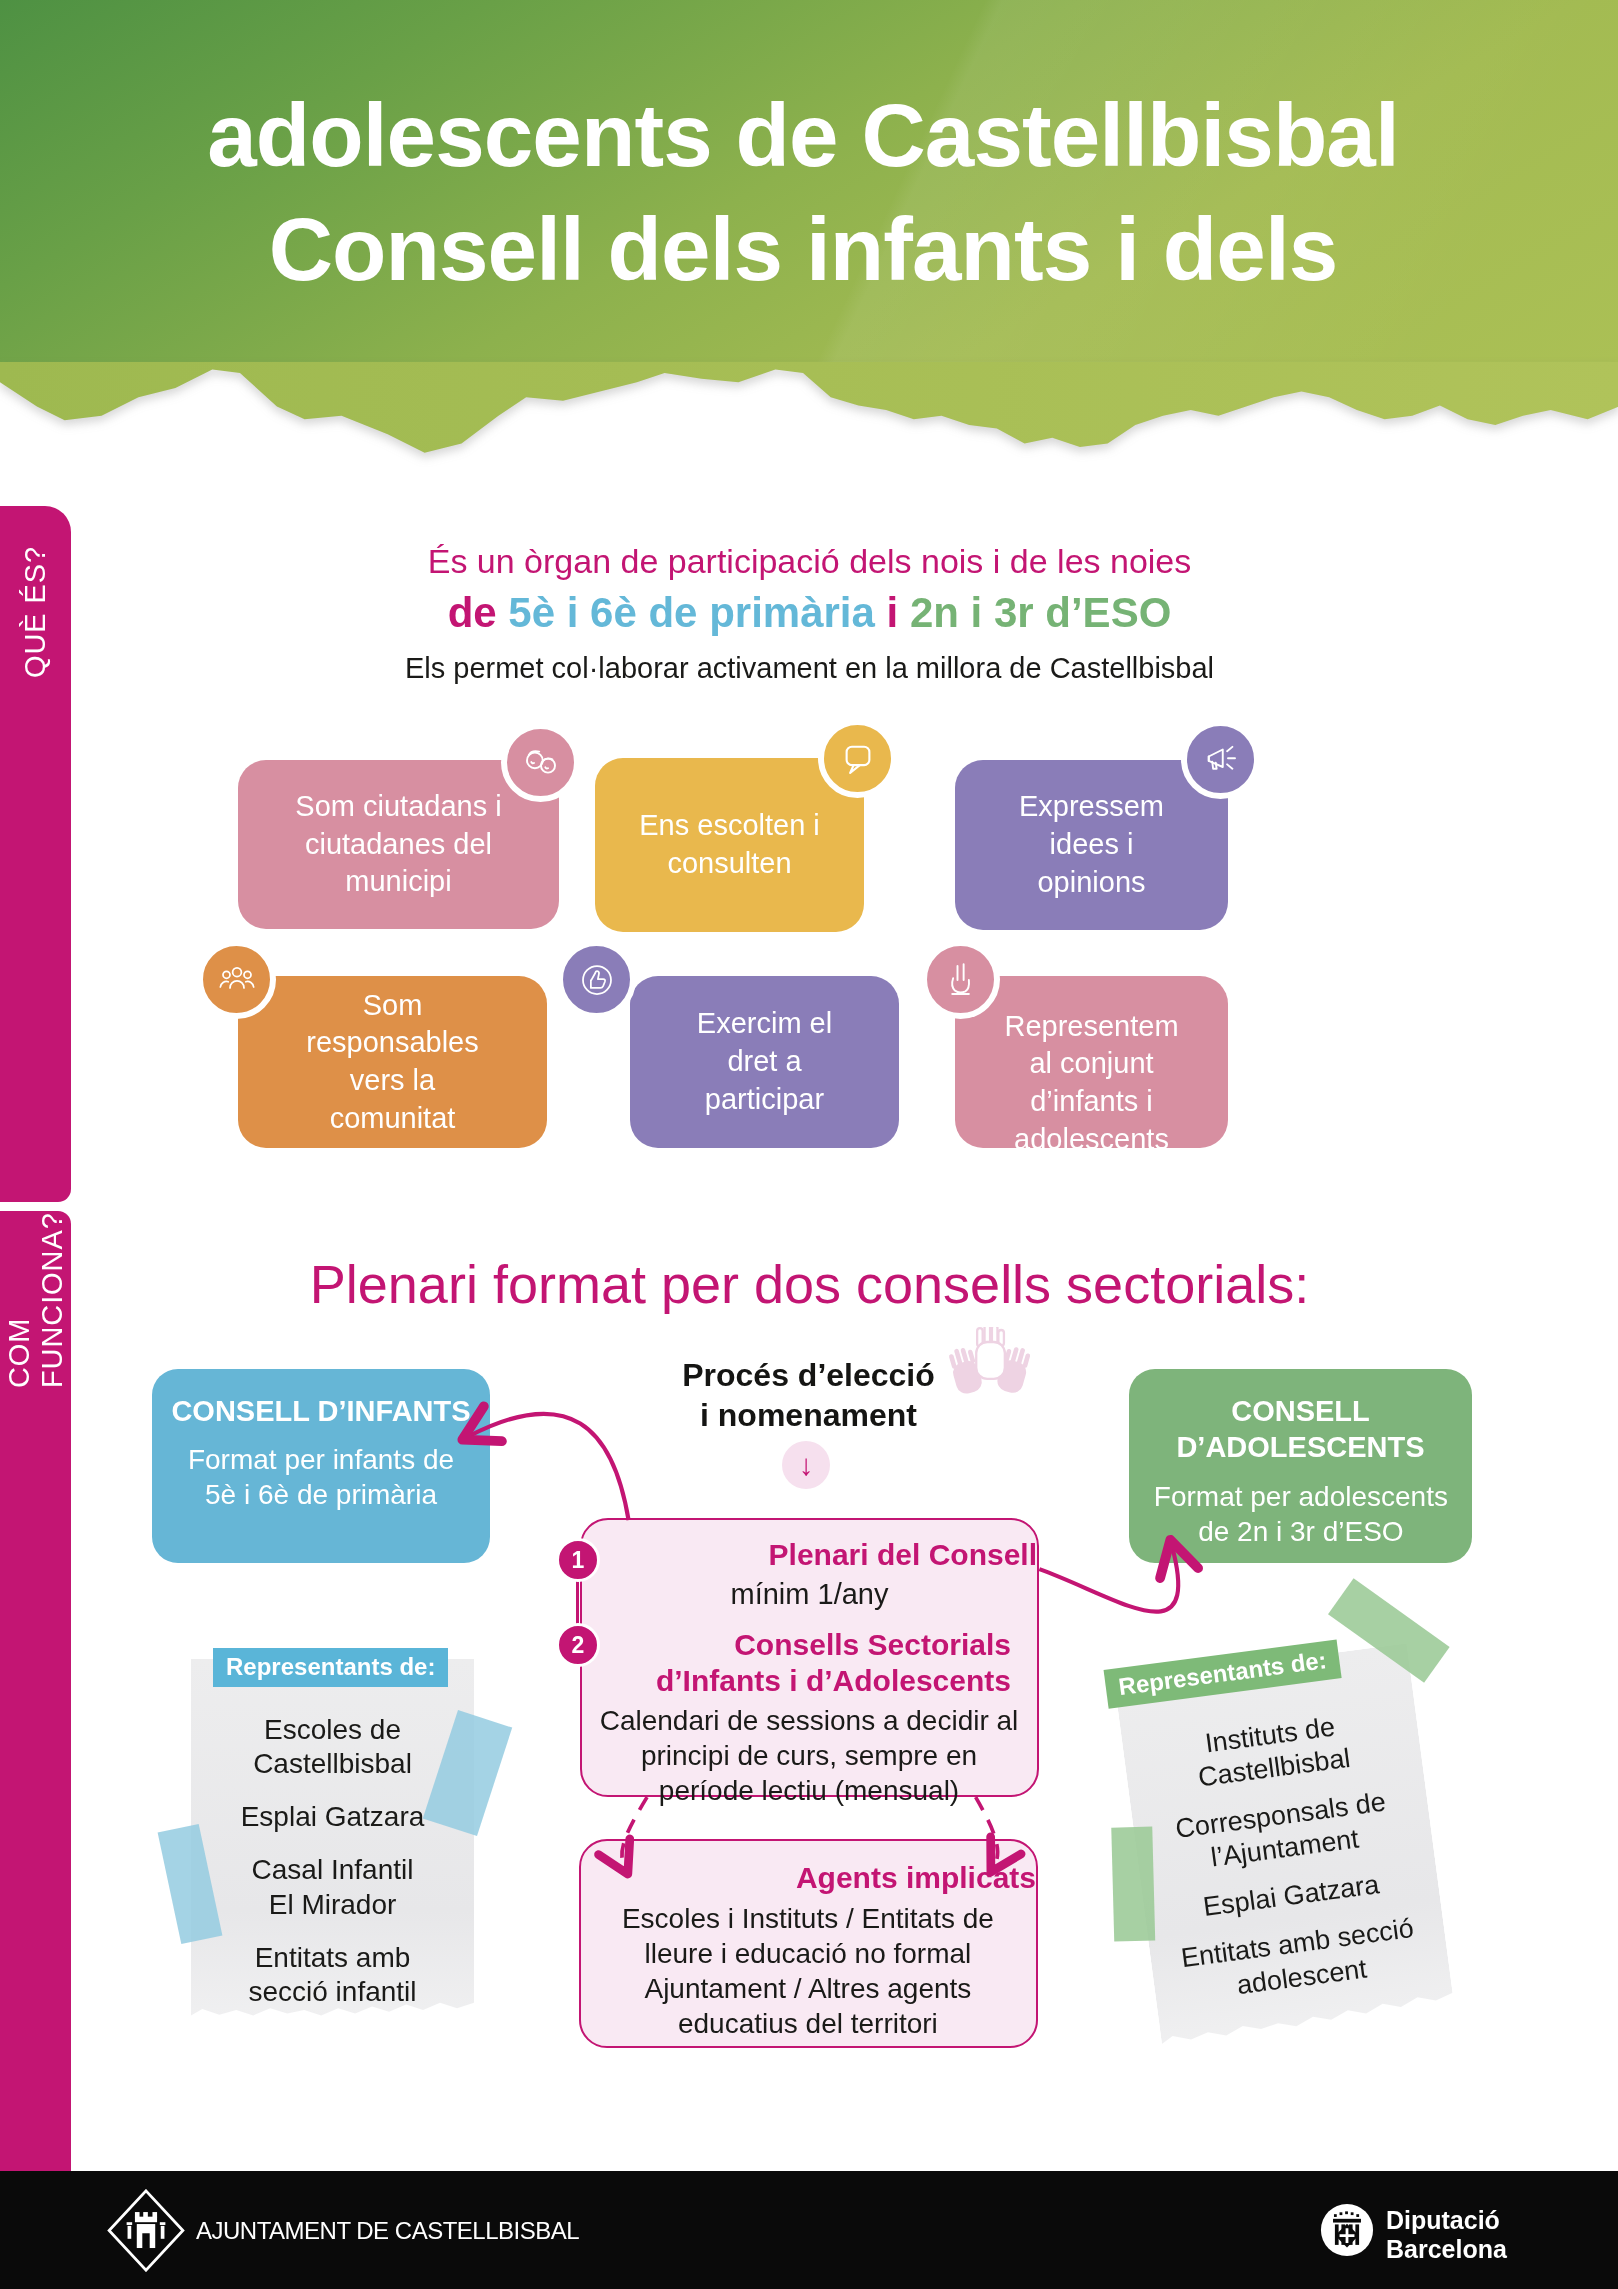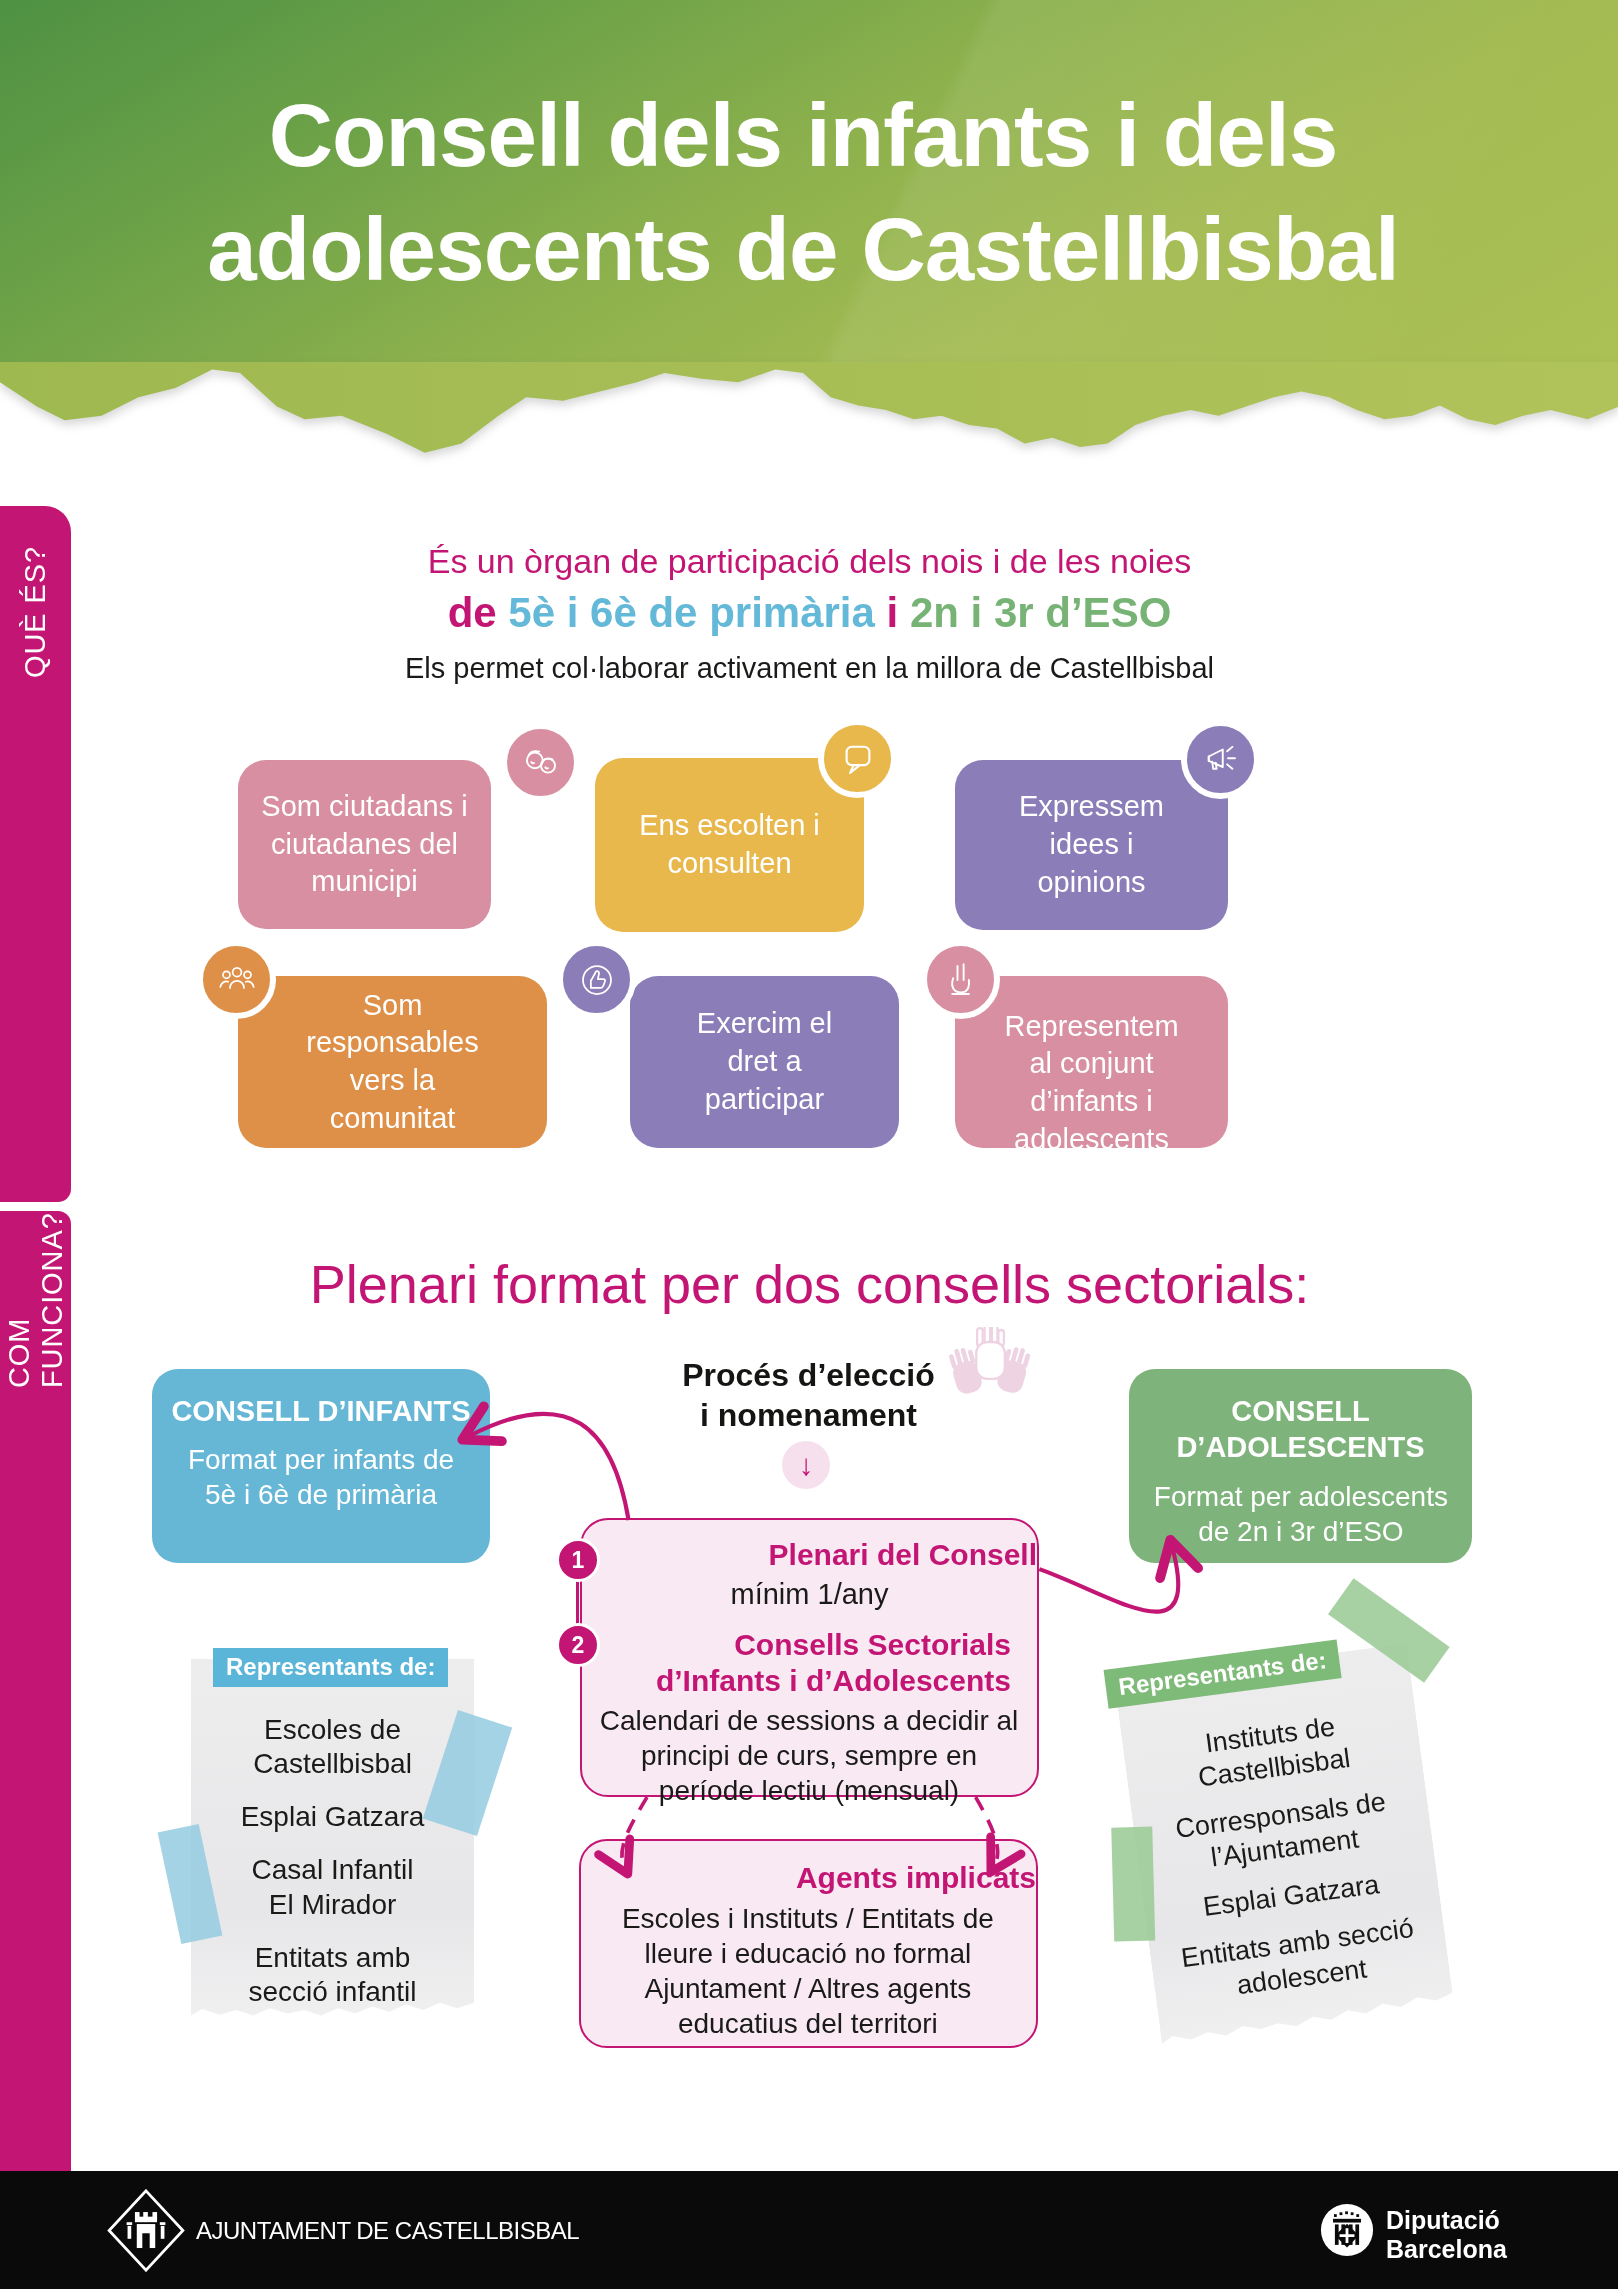--- a/index.html
+++ b/index.html
@@ -33,21 +33,21 @@
     font-size:42px;font-weight:700;color:#c31573;}
   .intro2 .blue{color:#64b8d8;}
   .intro2 .green{color:#76b375;}
   .intro3{position:absolute;left:71px;top:652px;width:1477px;text-align:center;
     color:#1a1a18;font-size:29px;}
 
   
   .card{position:absolute;border-radius:28px;display:flex;align-items:center;justify-content:center;
     color:#fff;font-size:29px;text-align:center;line-height:1.3;}
   .card .inner{pointer-events:none;}
-  .c1{left:238px;top:760px;width:253px;height:169px;background:#d78fa1;}
+  .c1{left:238px;top:760px;width:321px;height:169px;background:#d78fa1;}
   .c2{left:595px;top:758px;width:269px;height:174px;background:#e9b84d;}
   .c3{left:955px;top:760px;width:273px;height:170px;background:#8a7db8;}
   .c4{left:238px;top:976px;width:309px;height:172px;background:#de9048;}
   .c5{left:630px;top:976px;width:269px;height:172px;background:#8a7db8;}
   .c6{left:955px;top:976px;width:273px;height:172px;background:#d78fa1;}
   .c1 .inner{width:231px;} .c2 .inner{width:189px;} .c3 .inner{width:157px;}
   .c4 .inner{width:185px;} .c5 .inner{width:157px;} .c6 .inner{width:189px;margin-top:42px;}
   .badge{position:absolute;width:79px;height:79px;border-radius:50%;border:6.5px solid #ffffff;
     box-sizing:border-box;display:flex;align-items:center;justify-content:center;}
   .badge svg{width:42px;height:42px;}
@@ -125,22 +125,22 @@
   .overlay{position:absolute;left:0;top:0;width:1619px;height:2290px;pointer-events:none;z-index:6;}
 </style>
 </head>
 <body>
 
 <div class="poster">
 
   <div class="header">
     <div class="header-facet"></div>
     <div class="title">
+      <div>adolescents de Castellbisbal</div>
       <div>Consell dels infants i dels</div>
-      <div>adolescents de Castellbisbal</div>
     </div>
   </div>
   <svg class="tear" viewBox="0 0 1754 120" preserveAspectRatio="none">
     <defs>
       <linearGradient id="tg" x1="0" y1="0" x2="1" y2="0">
         <stop offset="0" stop-color="#9eb950"></stop>
           <stop offset="1" stop-color="#b0c35a"></stop>
       </linearGradient>
     </defs>
     <path fill="url(#tg)" d="M0,0 L1754,0 L1754,48 L1720,62 L1680,52 L1650,58 L1620,68 L1590,62 L1560,47 L1530,58 L1500,62 L1470,52 L1440,38 L1410,32 L1380,38 L1350,48 L1320,58 L1290,52 L1260,58 L1230,68 L1200,88 L1170,92 L1140,82 L1110,88 L1080,72 L1050,68 L1020,58 L990,62 L960,52 L930,47 L900,38 L870,12 L840,8 L800,22 L760,18 L720,12 L690,22 L650,32 L610,42 L570,38 L540,58 L500,88 L460,98 L420,78 L370,58 L330,62 L300,48 L260,12 L230,8 L190,28 L150,38 L110,58 L70,63 L40,48 L0,22 Z"></path>

